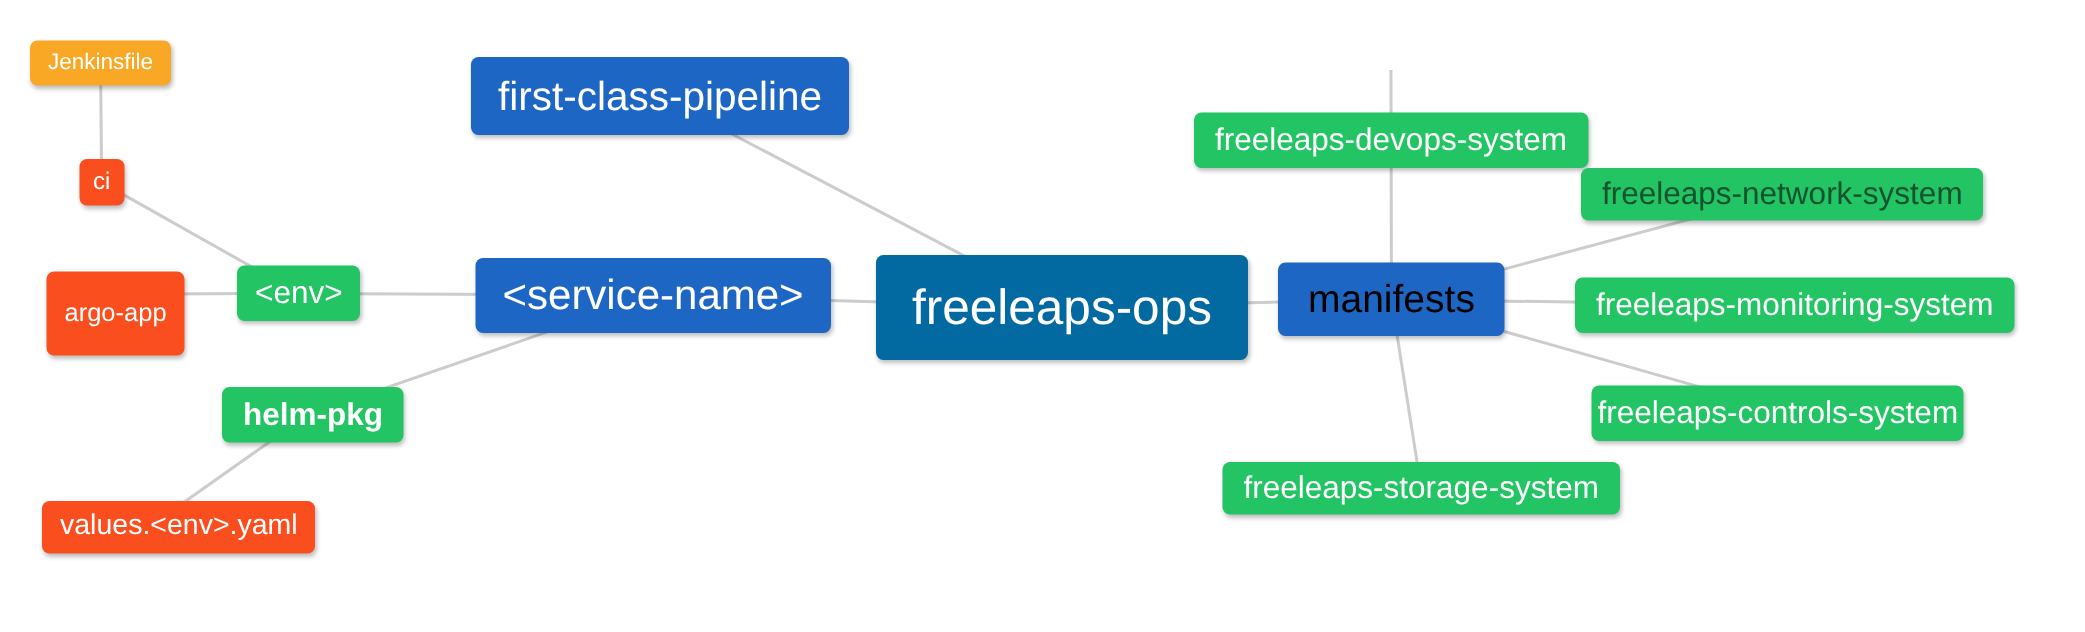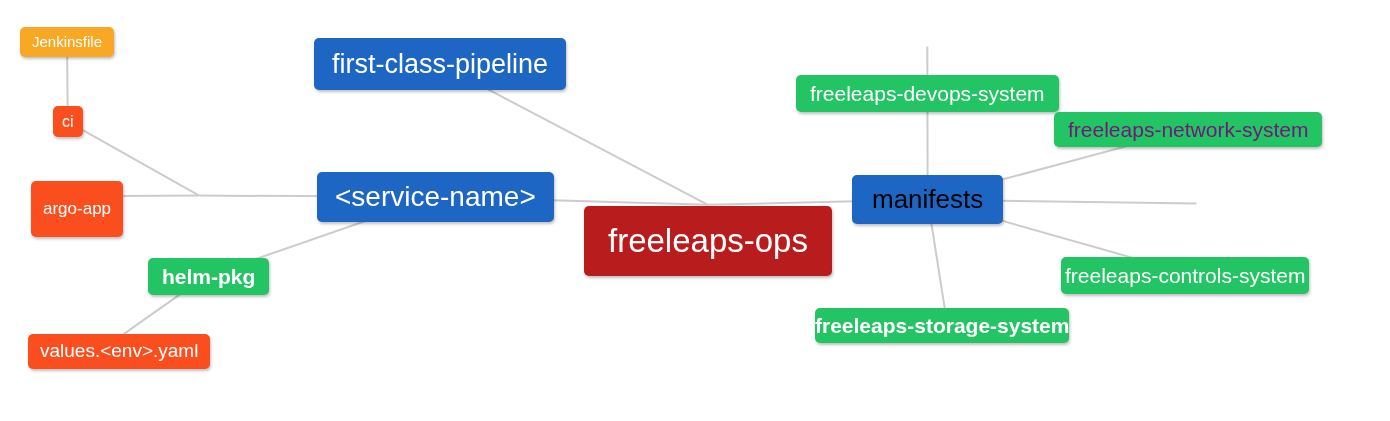--- a/index.html
+++ b/index.html
@@ -41,21 +41,21 @@
   .n-helm-pkg             { left: 148px;  top: 258px; font-size: 21px; padding: 6px 14px; font-weight: bold; }
   .n-values-env-yaml      { left: 8px;    top: 334px; font-size: 19px; padding: 6px 12px; margin-left: 20px; }
   .n-first-class-pipeline { left: 314px;  top: 38px;  font-size: 27px; padding: 10px 18px; }
   .n-service-name         { left: 317px;  top: 172px; font-size: 28px; padding: 8px 18px; }
   .n-freeleaps-ops        { left: 584px;  top: 170px; font-size: 33px; padding: 15px 24px; }
   .n-manifests            { left: 852px;  top: 175px; font-size: 26px; padding: 9px 20px; }
   .n-devops-system        { left: 796px;  top: 28px;  font-size: 21px; padding: 6px 14px; }
   .n-network-system       { left: 1054px; top: 112px; font-size: 21px; padding: 5px 14px; }
   .n-monitoring-system    { left: 1050px; top: 185px; font-size: 21px; padding: 6px 14px; }
   .n-controls-system      { left: 1061px; top: 257px; font-size: 21px; padding: 6px 4px; }
-  .n-storage-system       { left: 815px;  top: 308px; font-size: 21px; padding: 5px 0; font-weight: bold; }
+  .n-storage-system       { left: 815px;  top: 308px; font-size: 21px; padding: 5px 14px; }
 </style>
 </head>
 <body>
 
 <div class="canvas">
 
   <svg class="edge-layer" width="1390" height="421" viewBox="0 0 1390 421">
       <line x1="67.0234375" y1="42" x2="67.78125" y2="121.59375" stroke="#CCCCCC" stroke-width="2"></line>
       <line x1="67.78125" y1="121.59375" x2="199.1953125" y2="195.59375" stroke="#CCCCCC" stroke-width="2"></line>
       <line x1="77.03125" y1="196.1953125" x2="199.1953125" y2="195.59375" stroke="#CCCCCC" stroke-width="2"></line>
@@ -71,35 +71,37 @@
       <line x1="927.6328125" y1="199.59375" x2="1195.2109375" y2="275.59375" stroke="#CCCCCC" stroke-width="2"></line>
       <line x1="927.6328125" y1="199.59375" x2="947.46875" y2="325.59375" stroke="#CCCCCC" stroke-width="2"></line>
     </svg>
 
   <div class="node n-jenkinsfile" style="background: rgb(249, 168, 38); color: rgb(255, 255, 255);">Jenkinsfile</div>
 
   <div class="node n-ci" style="background: rgb(250, 78, 30); color: rgb(255, 255, 255);">ci</div>
 
   <div class="node n-argo-app" style="background: rgb(250, 78, 30); color: rgb(255, 255, 255);">argo-app</div>
 
+  <div class="node n-env" style="background: rgb(35, 196, 100); color: rgb(255, 255, 255);">&lt;env&gt;</div>
 
   <div class="node n-helm-pkg" style="background: rgb(35, 196, 100); color: rgb(255, 255, 255);">helm-pkg</div>
 
   <div class="node n-values-env-yaml" style="background: rgb(250, 78, 30); color: rgb(255, 255, 255);">values.&lt;env&gt;.yaml</div>
 
   <div class="node n-first-class-pipeline" style="background: rgb(30, 102, 196); color: rgb(255, 255, 255);">first-class-pipeline</div>
 
   <div class="node n-service-name" style="background: rgb(30, 102, 196); color: rgb(255, 255, 255);">&lt;service-name&gt;</div>
 
-  <div class="node n-freeleaps-ops" style="background: #b91c1c; color: rgb(255, 255, 255); margin-top: 36px;">freeleaps-ops</div>
+  <div class="node n-freeleaps-ops" style="background: #0369a1; color: rgb(255, 255, 255);">freeleaps-ops</div>
 
   <div class="node n-manifests" style="background: rgb(30, 102, 196); color: #000000;">manifests</div>
 
   <div class="node n-devops-system" style="background: rgb(35, 196, 100); color: rgb(255, 255, 255); margin-top: 47px;">freeleaps-devops-system</div>
 
-  <div class="node n-network-system" style="background: rgb(35, 196, 100); color: #701a75;">freeleaps-network-system</div>
+  <div class="node n-network-system" style="background: rgb(35, 196, 100); color: #14532d;">freeleaps-network-system</div>
 
+  <div class="node n-monitoring-system" style="background: rgb(35, 196, 100); color: rgb(255, 255, 255);">freeleaps-monitoring-system</div>
 
   <div class="node n-controls-system" style="background: rgb(35, 196, 100); color: rgb(255, 255, 255);">freeleaps-controls-system</div>
 
   <div class="node n-storage-system" style="background: rgb(35, 196, 100); color: rgb(255, 255, 255);">freeleaps-storage-system</div>
 
 </div>
 
 </body></html>

